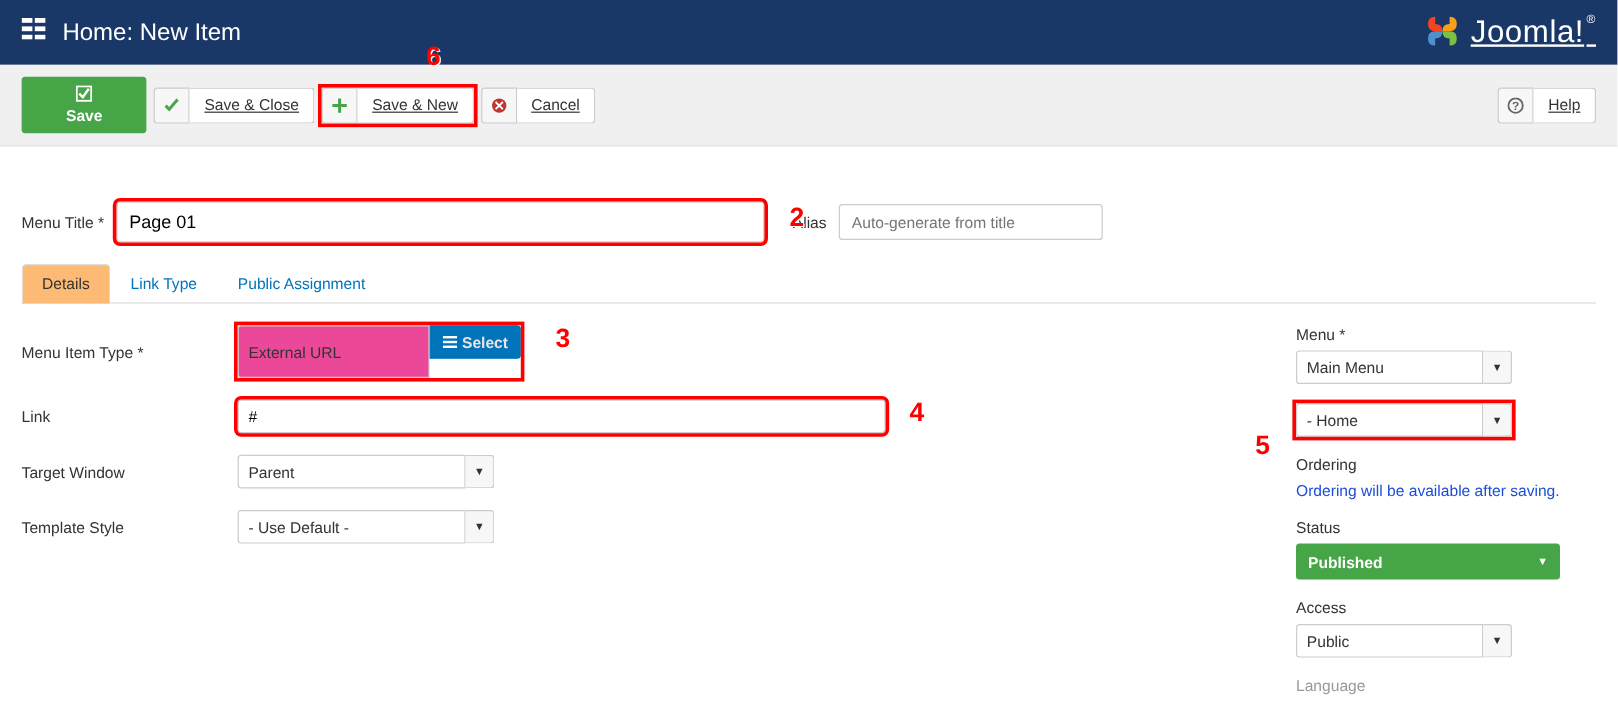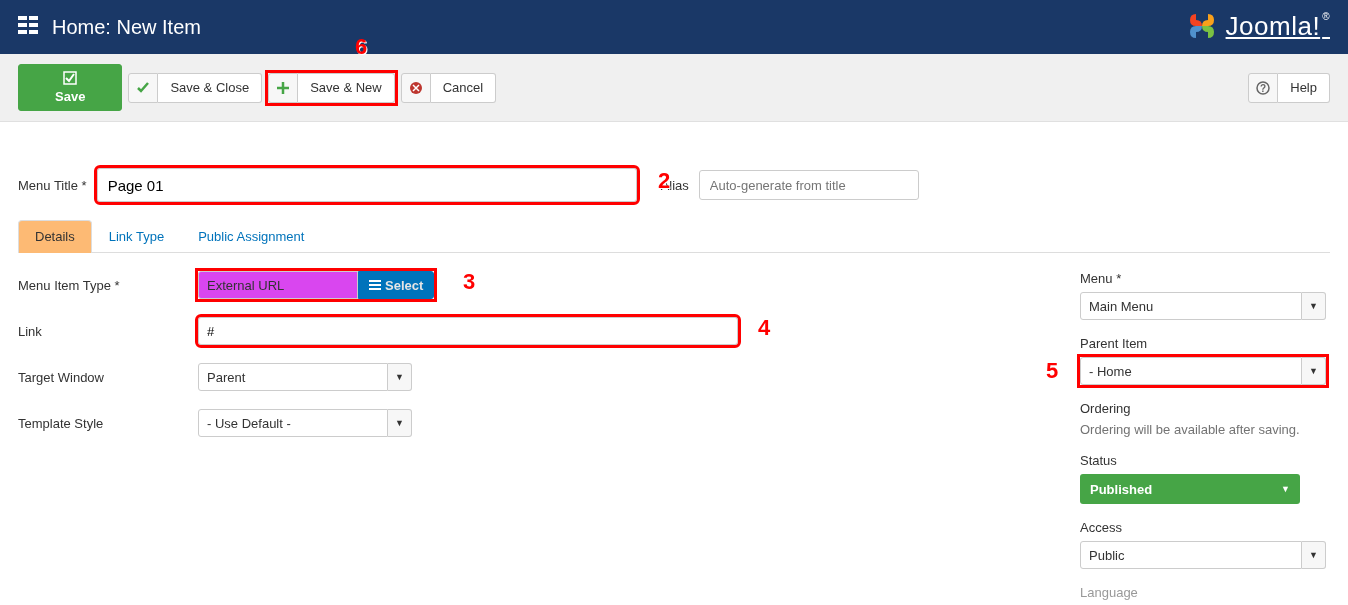--- a/index.html
+++ b/index.html
@@ -11,21 +11,21 @@
 .header .title { font-size: 20px; font-weight: 400; }
 .header .logo { position: absolute; right: 18px; top: 8px; display: flex; align-items: center; gap: 6px; }
 .header .logo .logo-text { font-size: 26px; font-weight: 300; letter-spacing: 0.5px; text-decoration: underline; }
 .header .logo .tm { font-size: 10px; vertical-align: top; margin-left: 2px; }
 
 
 .toolbar { background: #f0f0f0; border-bottom: 1px solid #e0e0e0; padding: 10px 18px; display: flex; align-items: center; gap: 6px; }
 .btn { display: inline-flex; align-items: center; gap: 4px; padding: 5px 14px; border: 1px solid #ccc; background: #fff; font-size: 13px; cursor: pointer; border-radius: 3px; color: #333; }
 .btn-save { background: #46a546; border-color: #46a546; color: #fff; padding: 6px 36px; font-weight: bold; flex-direction: column; }
 .btn-save svg { fill: #fff; }
-.btn-group { display: inline-flex; }
+.btn-group { display: inline-flex; text-decoration: underline; }
 .btn-group .icon-btn { border: 1px solid #ccc; background: #f7f7f7; width: 30px; height: 30px; display: inline-flex; align-items: center; justify-content: center; border-radius: 3px 0 0 3px; }
 .btn-group .text-btn { border: 1px solid #ccc; border-left: none; background: #fff; padding: 0 12px; height: 30px; display: inline-flex; align-items: center; border-radius: 0 3px 3px 0; font-size: 13px; color: #333; cursor: pointer; }
 .toolbar .help { margin-left: auto; }
 
 
 .main { padding: 18px; margin-top: 28px; }
 .title-row { display: flex; align-items: center; gap: 10px; margin-bottom: 18px; }
 .lbl { font-size: 13px; color: #333; }
 .title-input { width: 540px; height: 34px; padding: 0 10px; font-size: 15px; border: 1px solid #ccc; border-radius: 3px; }
 .alias-input { width: 220px; height: 30px; padding: 0 10px; font-size: 13px; border: 1px solid #ccc; border-radius: 3px; color: #999; }
@@ -36,33 +36,33 @@
 .tab.active { color: #333; border-color: #ddd; background: #fdba74; margin-bottom: -1px; }
 
 
 .form-body { display: flex; gap: 33px; }
 .left-col { flex: 1; }
 .right-col { width: 250px; }
 
 .form-row { display: flex; align-items: center; margin-bottom: 18px; }
 .form-row .form-label { width: 180px; font-size: 13px; }
 .select-wrap { display: inline-flex; }
-.select-box { border: 1px solid #ccc; background: #d946ef; height: 28px; padding: 0 8px; display: inline-flex; align-items: center; width: 160px; border-radius: 3px 0 0 3px; font-size: 13px; }
+.select-box { border: 1px solid #ccc; background: #ec4899; height: 44px; padding: 0 8px; display: inline-flex; align-items: center; width: 160px; border-radius: 3px 0 0 3px; font-size: 13px; }
 .select-btn { background: #0073bb; color: #e5e5e5; height: 28px; padding: 0 10px; display: inline-flex; align-items: center; gap: 4px; border: 1px solid #0073bb; border-radius: 0 3px 3px 0; font-size: 13px; font-weight: bold; cursor: pointer; }
 .text-input { border: 1px solid #ccc; height: 28px; padding: 0 8px; border-radius: 3px; font-size: 13px; }
 .link-input { width: 540px; }
 .combo { display: inline-flex; }
 .combo .combo-text { border: 1px solid #ccc; background: #fff; height: 28px; padding: 0 8px; display: inline-flex; align-items: center; border-radius: 3px 0 0 3px; width: 190px; font-size: 13px; }
 .combo .combo-arrow { border: 1px solid #ccc; border-left: none; background: #f7f7f7; width: 24px; height: 28px; display: inline-flex; align-items: center; justify-content: center; border-radius: 0 3px 3px 0; }
 
 .right-col .side-label { font-size: 13px; margin-bottom: 6px; display: block; }
 .right-col .side-group { margin-bottom: 16px; }
-.right-col .combo .combo-text { width: 222px; }
+.right-col .combo .combo-text { width: 156px; }
 .published { display: inline-flex; align-items: center; justify-content: space-between; background: #46a546; color: #fff; font-weight: bold; height: 30px; width: 220px; padding: 0 10px; border-radius: 3px; }
-.note { font-size: 13px; color: #737373; }
+.note { font-size: 13px; color: #1d4ed8; }
 .lang { color: #999; }
 
 
 .footer { background: #f0f0f0; border-top: 1px solid #ddd; height: 30px; display: flex; align-items: center; padding: 0 14px; font-size: 12px; color: #555; gap: 4px; position: relative; }
 .footer .sep { color: #ccc; margin: 0 6px; }
 .footer .badge { background: #999; color: #fff; border-radius: 8px; padding: 1px 7px; font-size: 11px; font-weight: bold; }
 .footer .right { position: absolute; right: 14px; }
 
 
 .hl { outline: 3px solid red; }
@@ -208,21 +208,20 @@
         <span class="side-label">Menu *</span>
         <div class="combo">
           <span class="combo-text">Main Menu</span>
           <span class="combo-arrow">
               <span class="caret">▼</span>
             </span>
         </div>
       </div>
 
       <div class="side-group rel">
-        <span class="side-label">Parent Item</span>
         <div class="combo hl">
           <span class="combo-text">- Home</span>
           <span class="combo-arrow">
               <span class="caret">▼</span>
             </span>
         </div>
         <span class="ann" style="left:-34px;top:22px;">5</span>
       </div>
 
       <div class="side-group">

